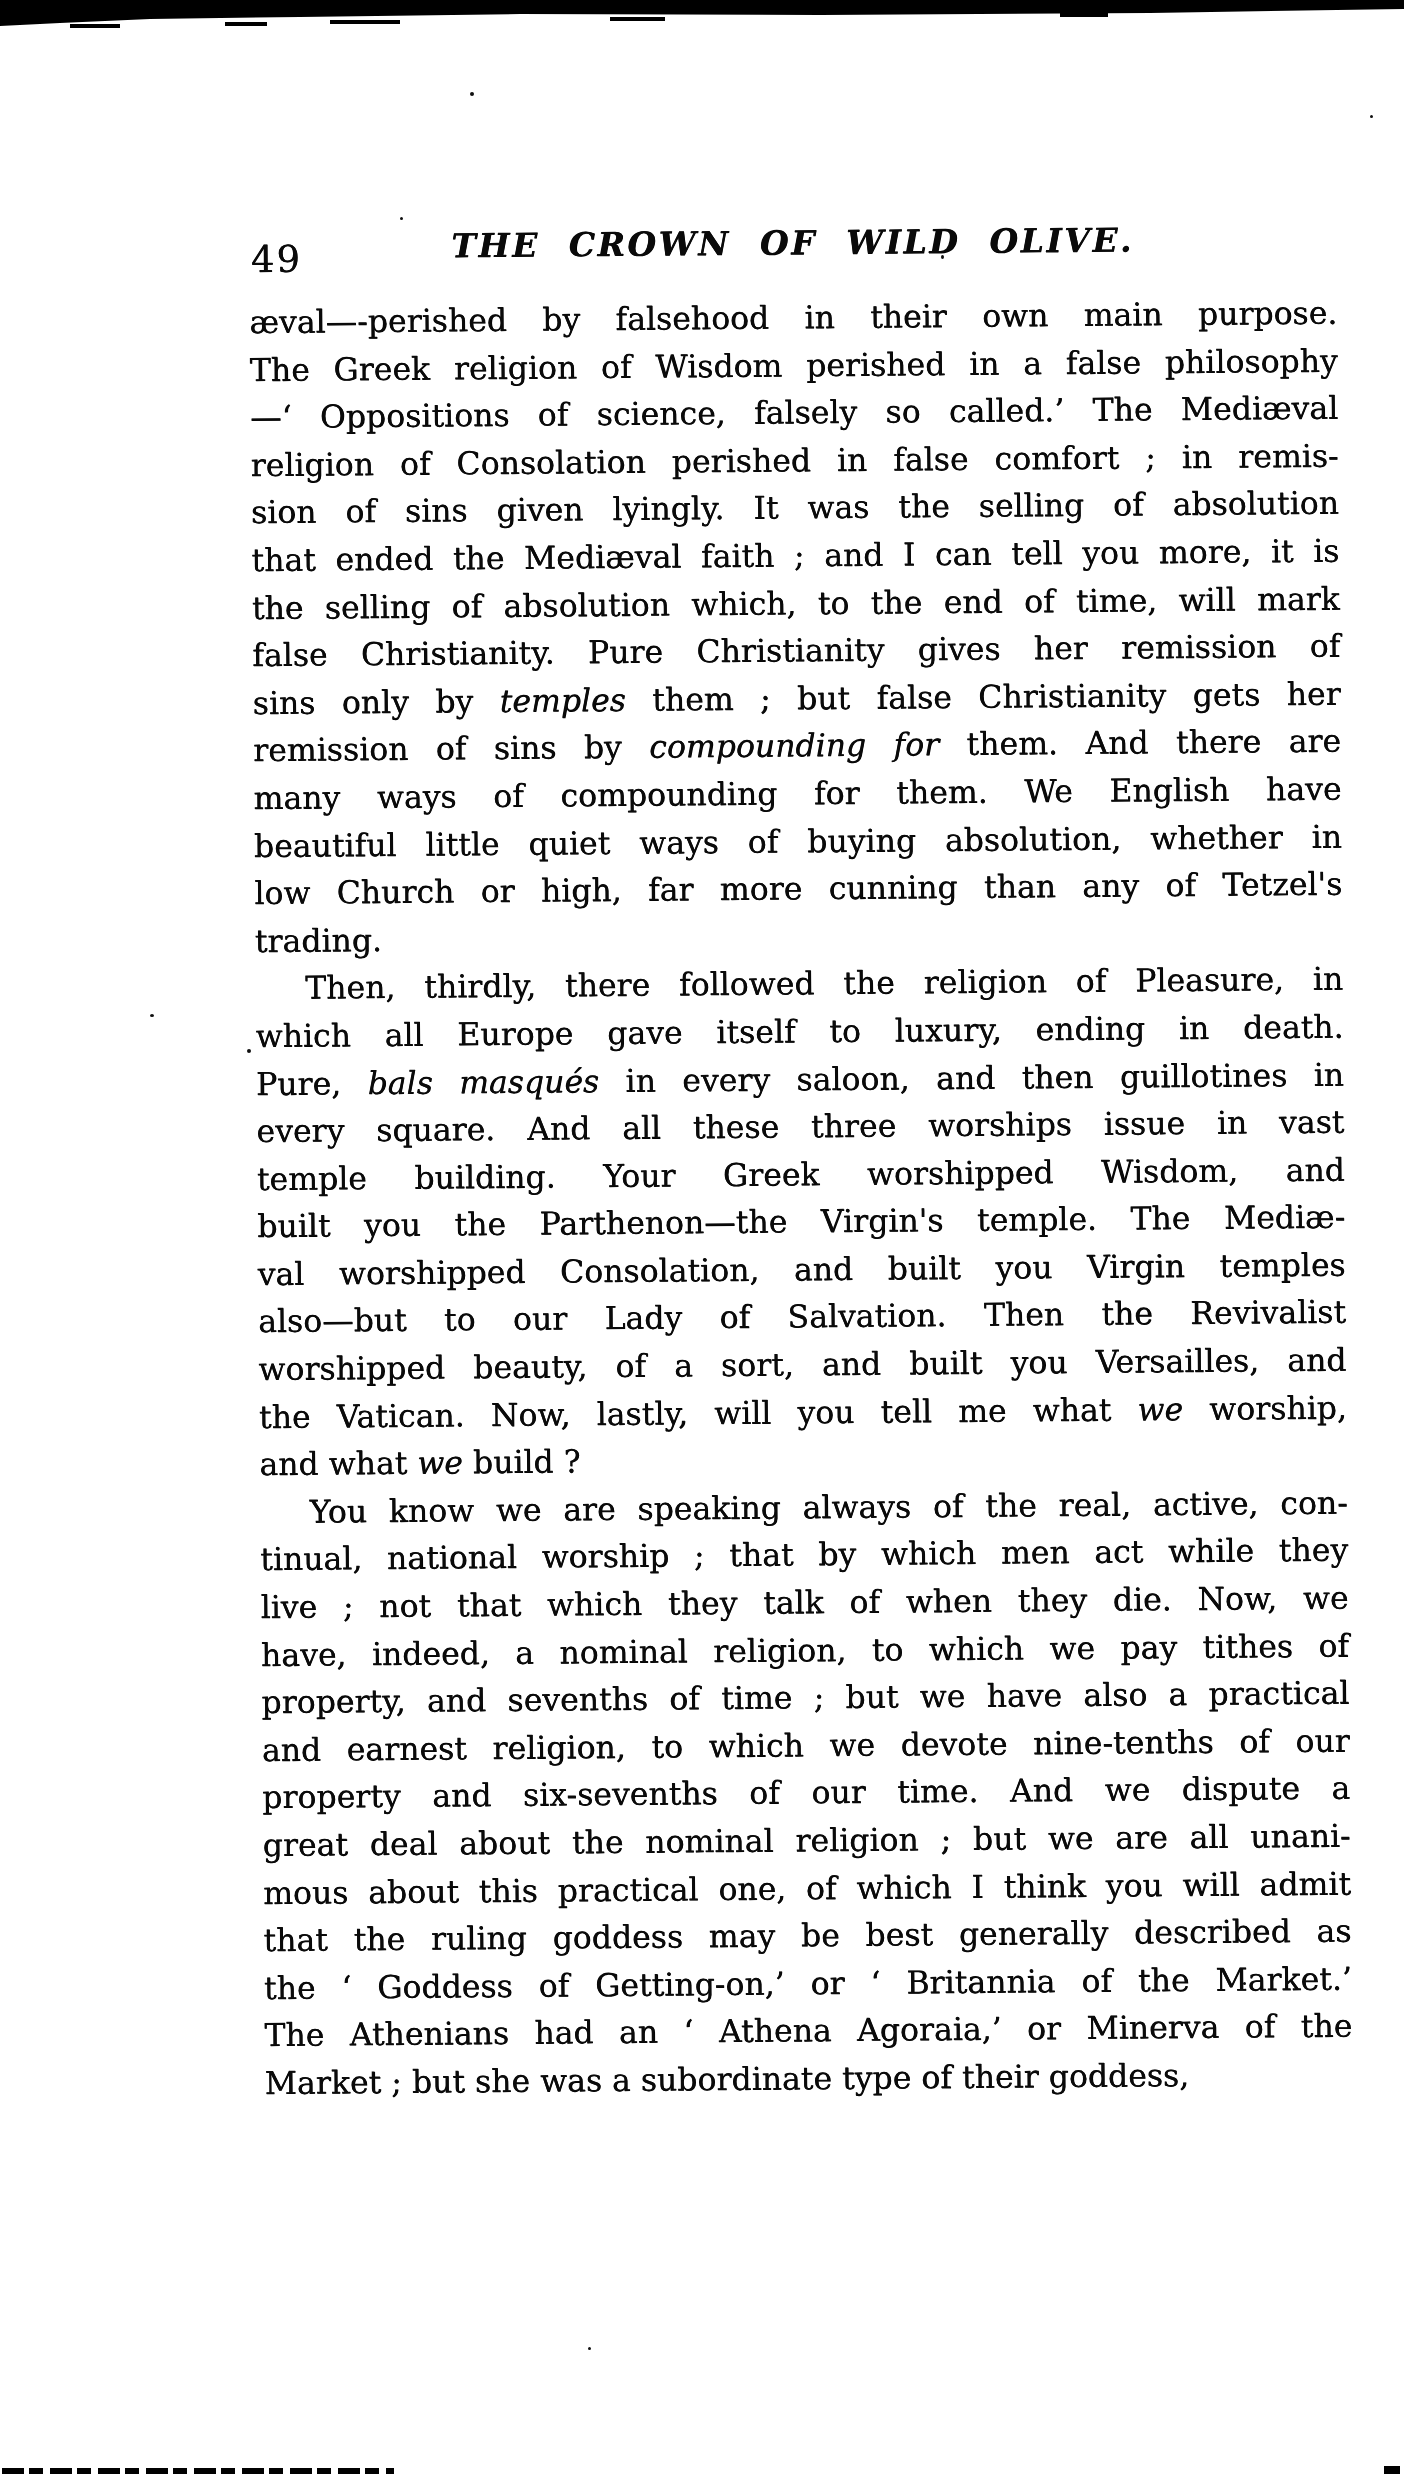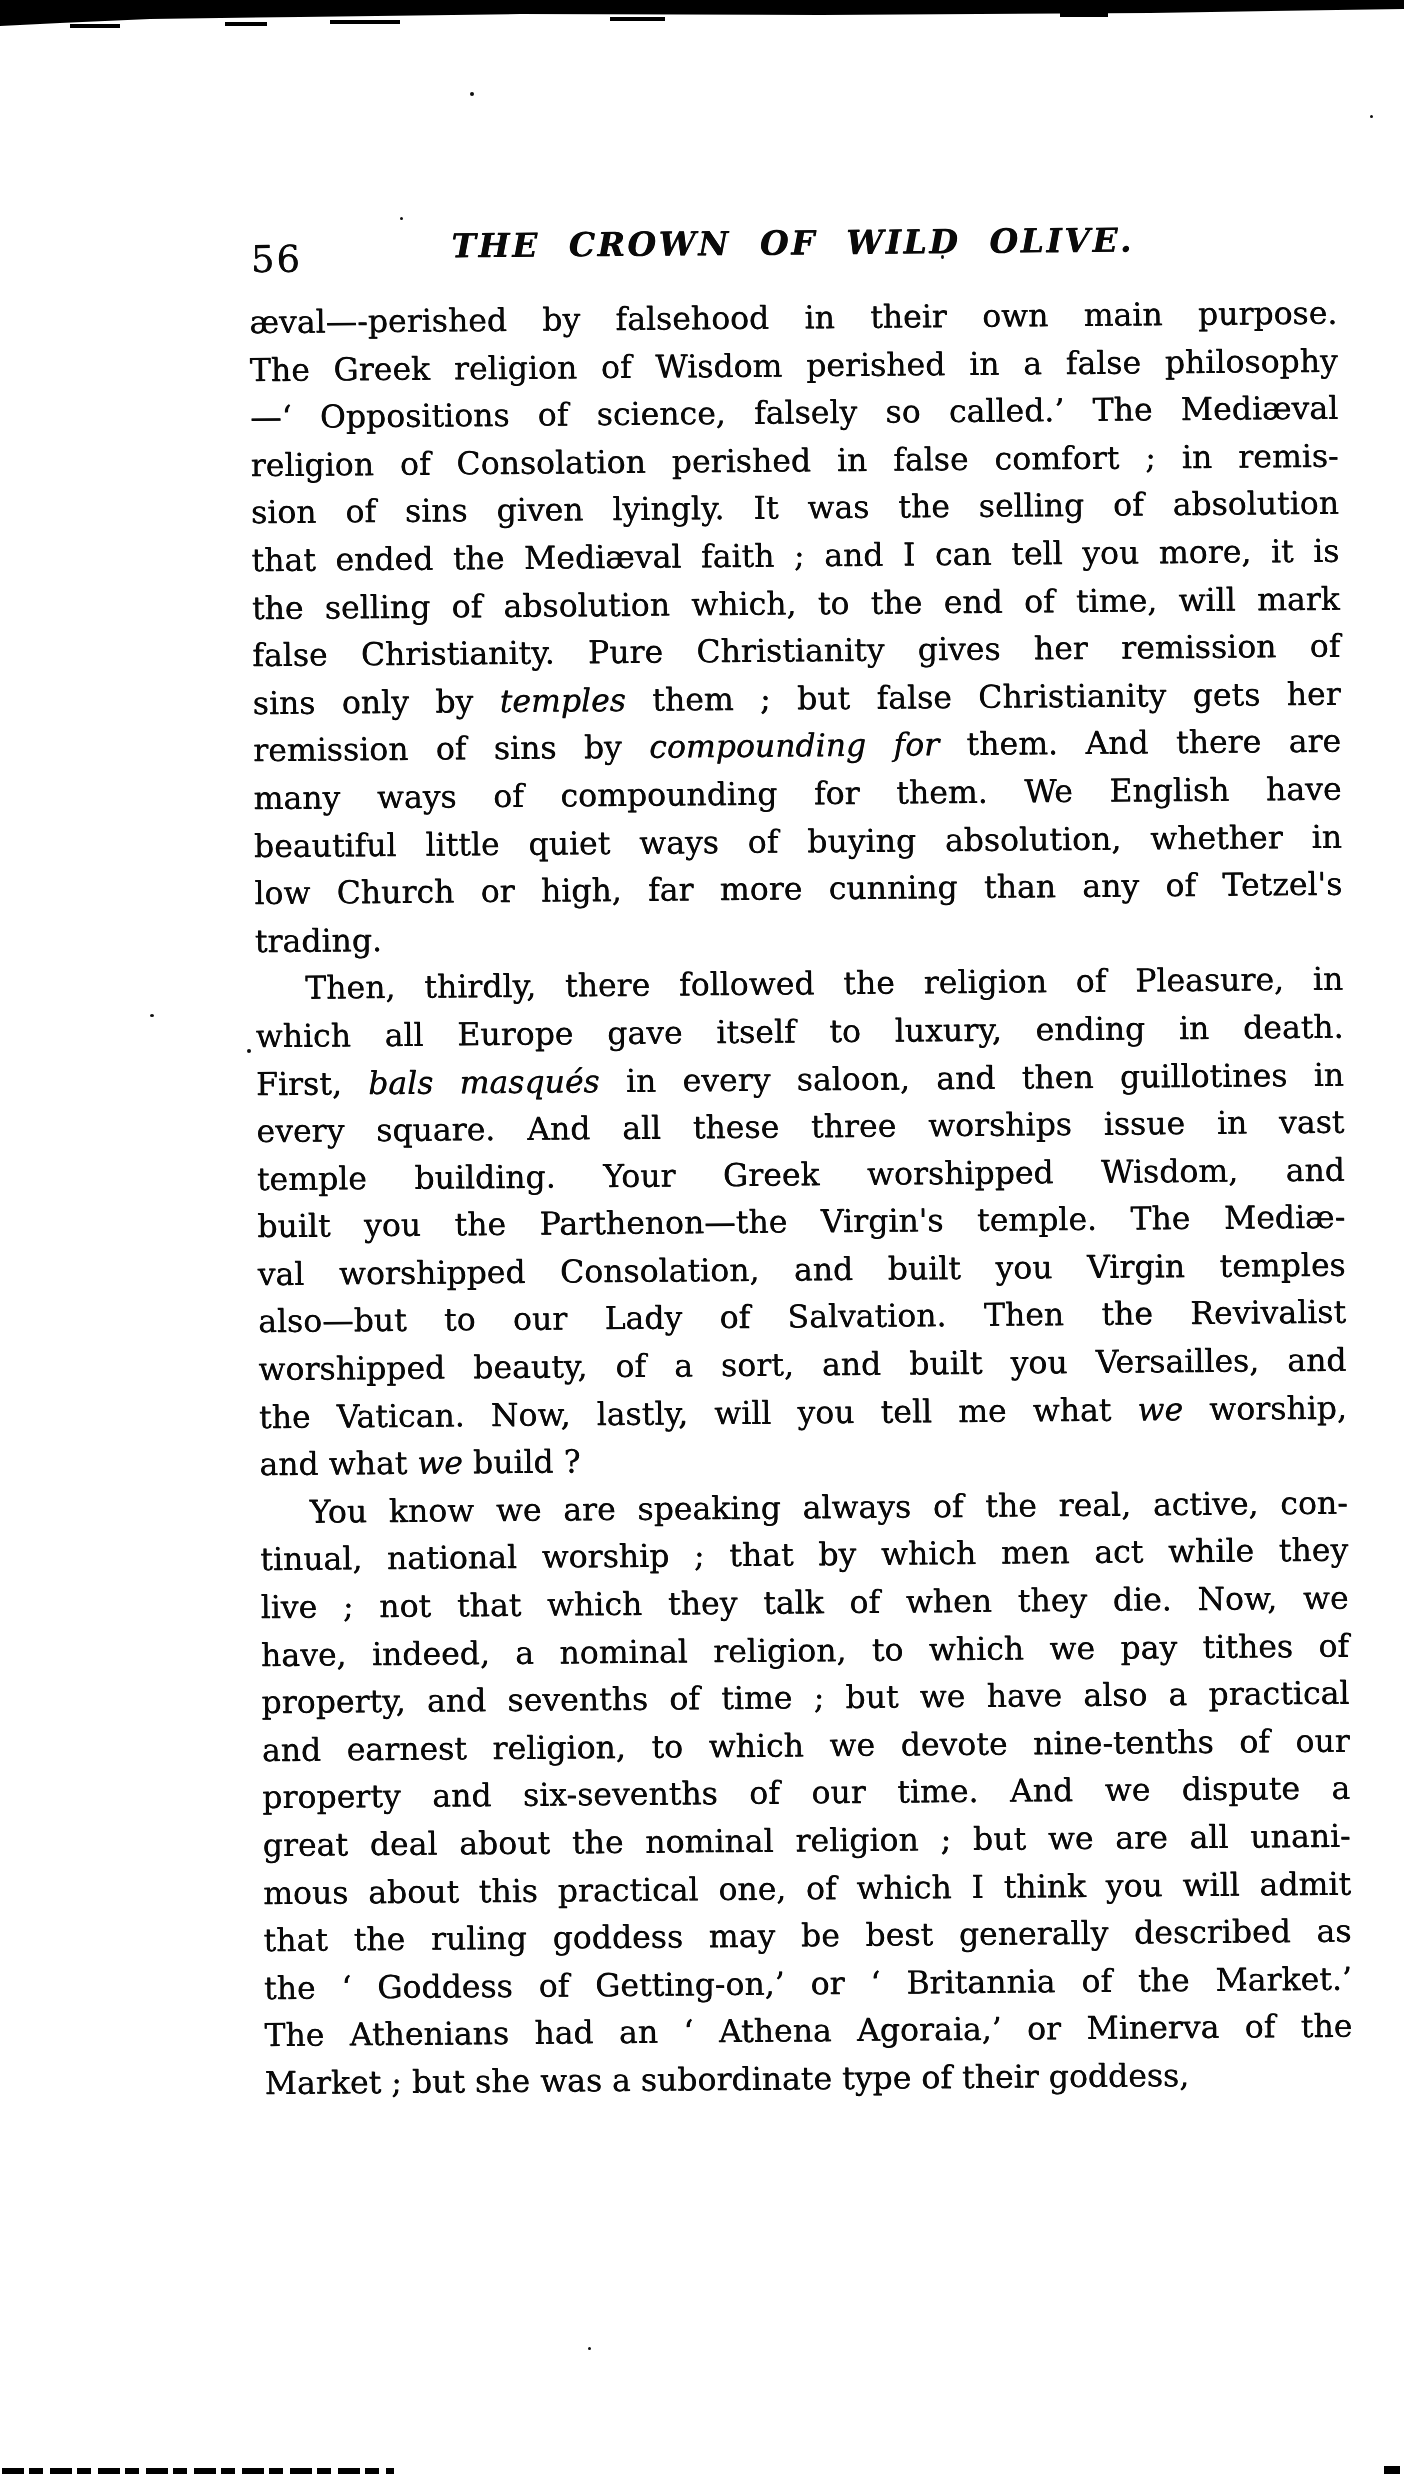--- a/index.html
+++ b/index.html
@@ -84,21 +84,21 @@
 <div class="speck" style="left:400px;top:217px;width:3px;height:3px;"></div>
 <div class="speck" style="left:941px;top:255px;width:3px;height:4px;"></div>
 <div class="speck" style="left:1370px;top:115px;width:3px;height:3px;"></div>
 <div class="speck" style="left:247px;top:1049px;width:4px;height:4px;"></div>
 <div class="speck" style="left:150px;top:1014px;width:4px;height:3px;"></div>
 <div class="speck" style="left:588px;top:2347px;width:3px;height:3px;"></div>
 <div class="speck" style="left:1243px;top:1982px;width:3px;height:3px;"></div>
 
 <div class="page-content">
   <div class="running-head">
-    <div class="page-number">56</div>
+    <div class="page-number">49</div>
     <div class="running-title">THE CROWN OF WILD OLIVE.</div>
   </div>
   <div class="text-block">
       <div class="paragraph">
         <div class="line"><span>æval—-perished by falsehood in their own main purpose.</span></div>
         <div class="line"><span>The Greek religion of Wisdom perished in a false philosophy</span></div>
         <div class="line"><span>—‘ Oppositions of science, falsely so called.’ The Mediæval</span></div>
         <div class="line"><span>religion of Consolation perished in false comfort ; in remis-</span></div>
         <div class="line"><span>sion of sins given lyingly. It was the selling of absolution</span></div>
         <div class="line"><span>that ended the Mediæval faith ; and I can tell you more, it is</span></div>
@@ -107,21 +107,21 @@
         <div class="line"><span>sins only by </span><em>temples</em><span> them ; but false Christianity gets her</span></div>
         <div class="line"><span>remission of sins by </span><em>compounding for</em><span> them. And there are</span></div>
         <div class="line"><span>many ways of compounding for them. We English have</span></div>
         <div class="line"><span>beautiful little quiet ways of buying absolution, whether in</span></div>
         <div class="line"><span>low Church or high, far more cunning than any of Tetzel's</span></div>
         <div class="line last"><span>trading.</span></div>
       </div>
       <div class="paragraph">
         <div class="line indent"><span>Then, thirdly, there followed the religion of Pleasure, in</span></div>
         <div class="line"><span>which all Europe gave itself to luxury, ending in death.</span></div>
-        <div class="line"><span>First, </span><em>bals masqués</em><span> in every saloon, and then guillotines in</span></div>
+        <div class="line"><span>Pure, </span><em>bals masqués</em><span> in every saloon, and then guillotines in</span></div>
         <div class="line"><span>every square. And all these three worships issue in vast</span></div>
         <div class="line"><span>temple building. Your Greek worshipped Wisdom, and</span></div>
         <div class="line"><span>built you the Parthenon—the Virgin's temple. The Mediæ-</span></div>
         <div class="line"><span>val worshipped Consolation, and built you Virgin temples</span></div>
         <div class="line"><span>also—but to our Lady of Salvation. Then the Revivalist</span></div>
         <div class="line"><span>worshipped beauty, of a sort, and built you Versailles, and</span></div>
         <div class="line"><span>the Vatican. Now, lastly, will you tell me what </span><em>we</em><span> worship,</span></div>
         <div class="line last"><span>and what </span><em>we</em><span> build ?</span></div>
       </div>
       <div class="paragraph">

